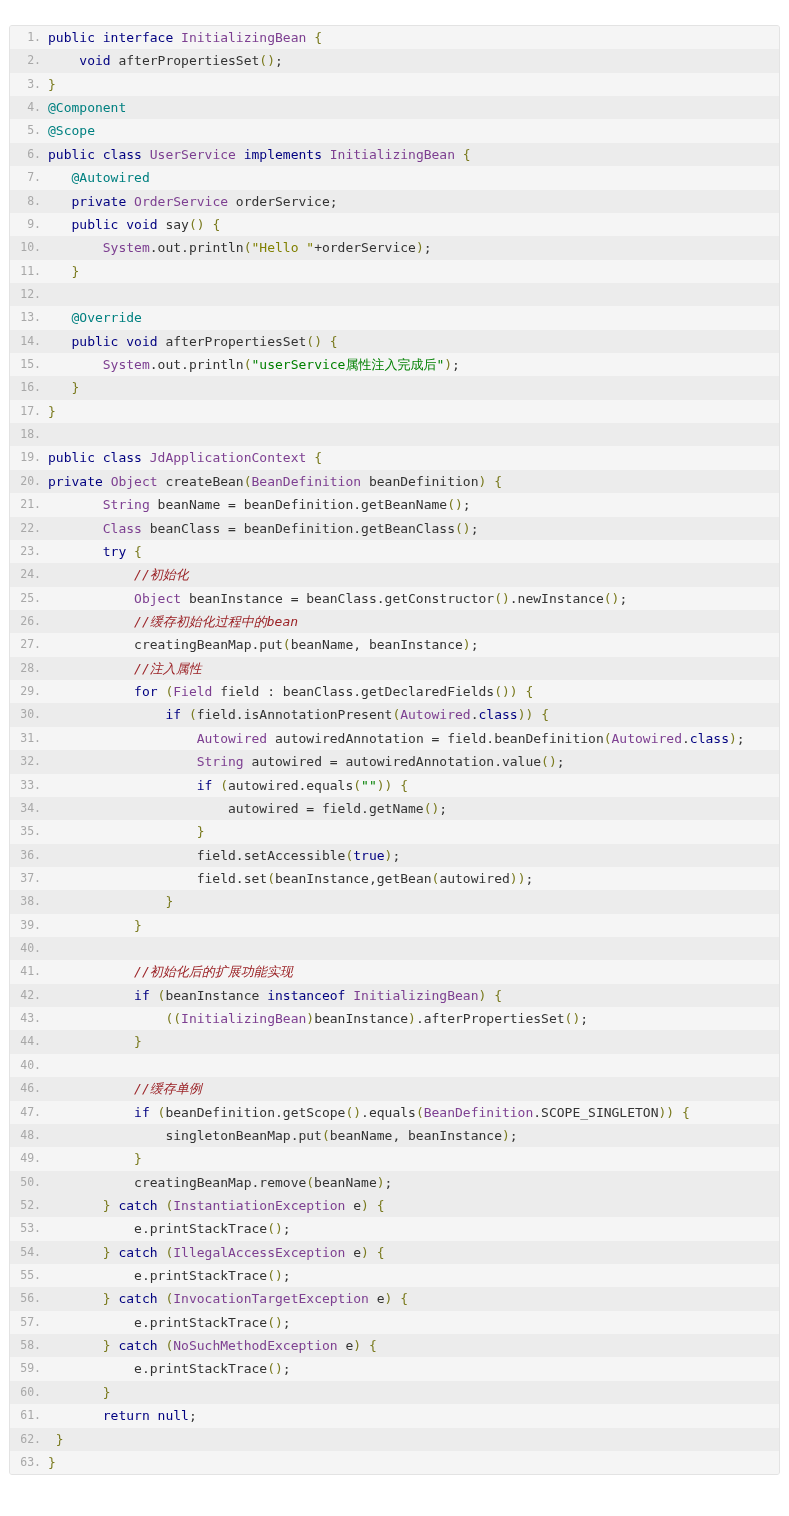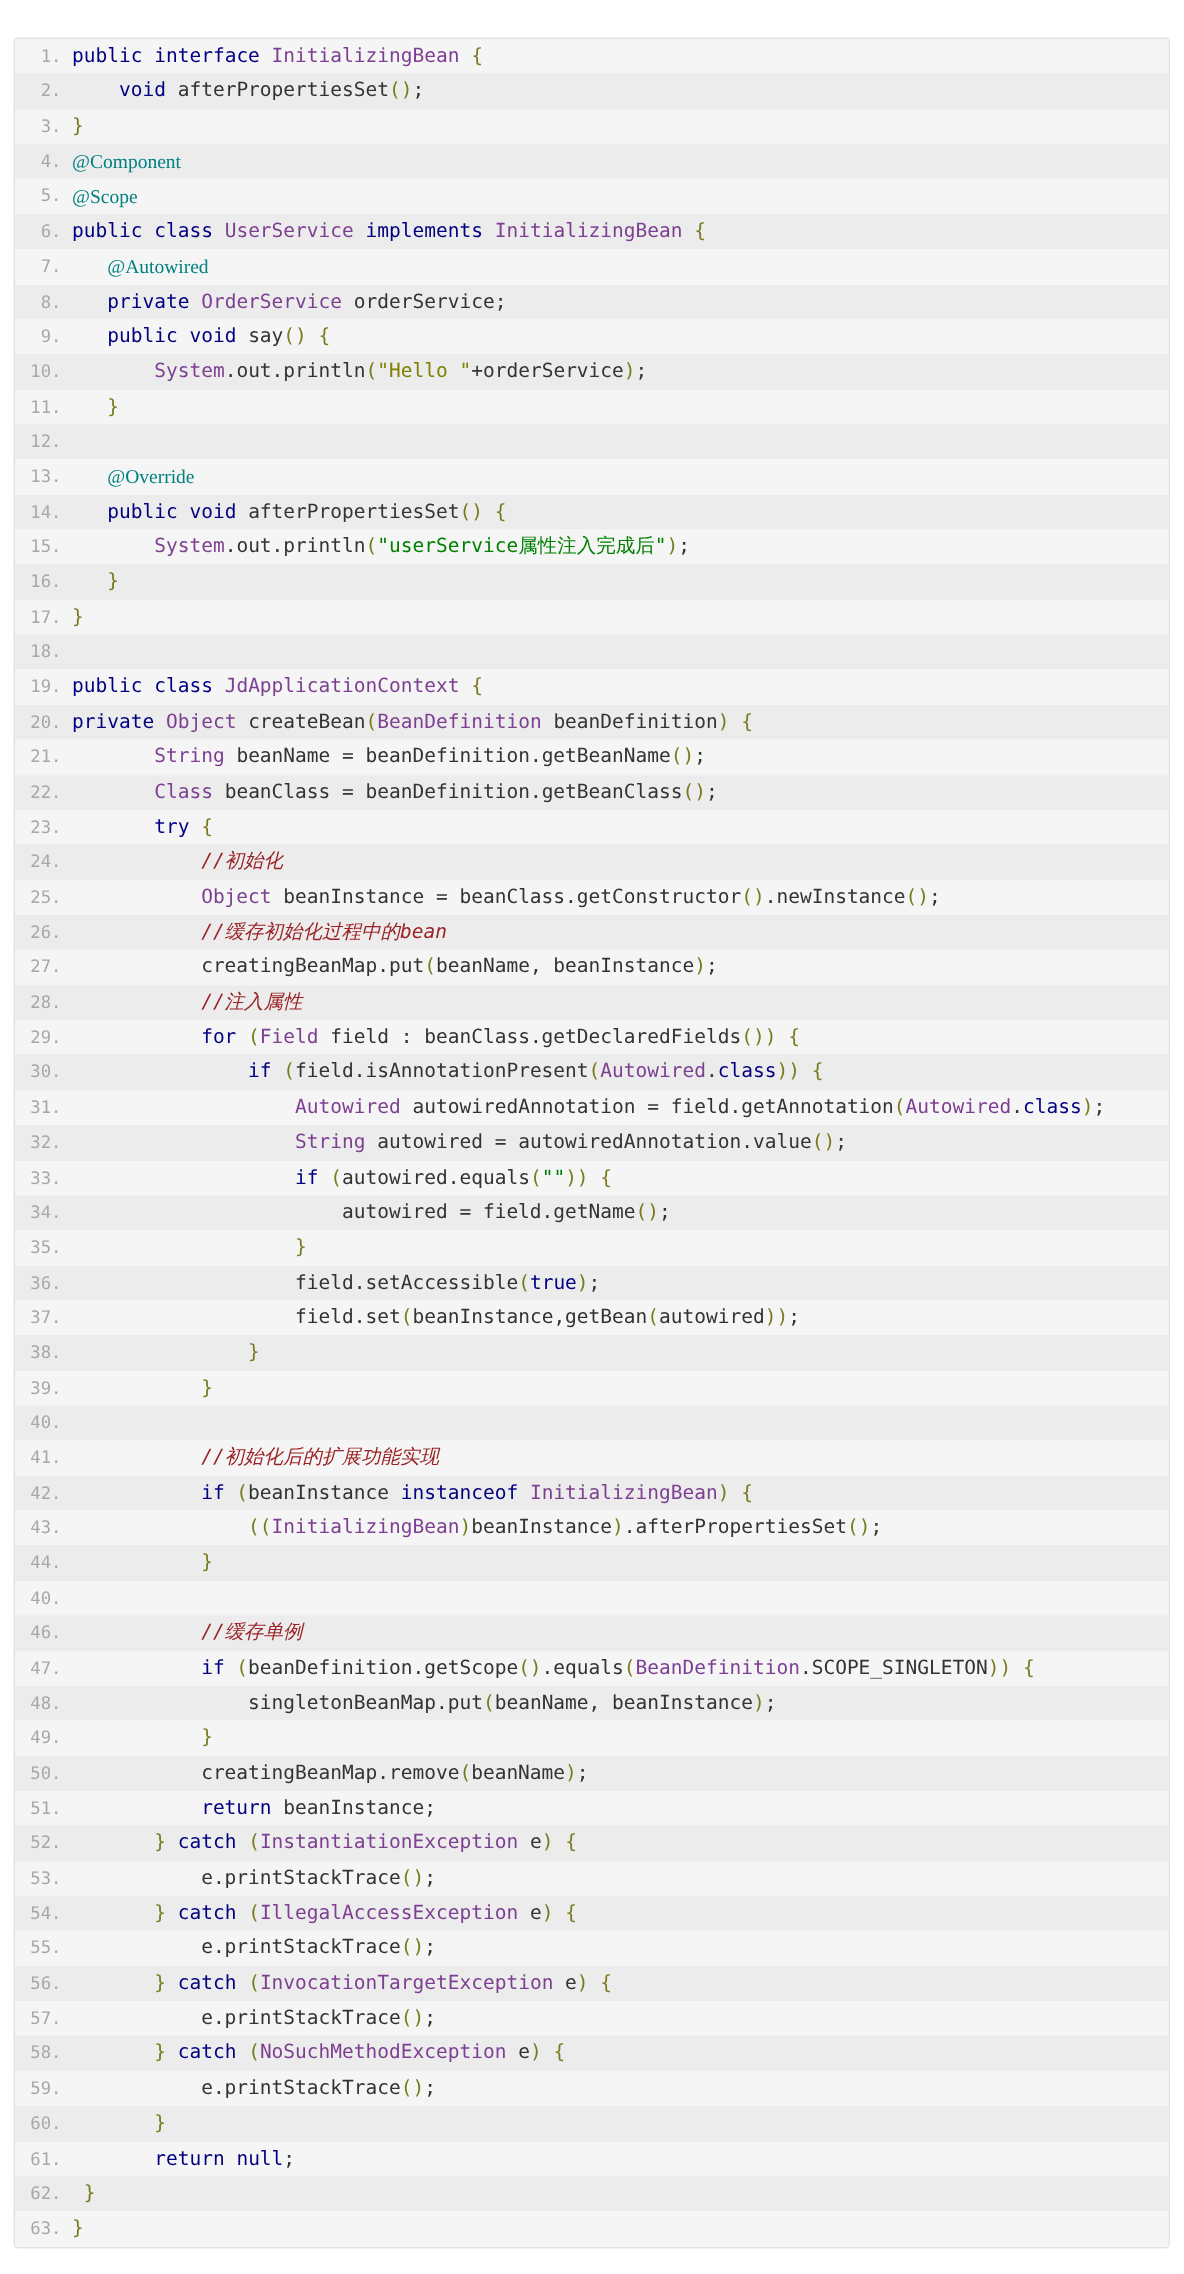--- a/index.html
+++ b/index.html
@@ -62,21 +62,21 @@
     line-height: 23.36px;
     color: #333333;
     white-space: pre;
     padding-left: 0px;
     overflow: visible;
   }
 
   
   .kw   { color: #000080; font-weight: normal; }
   .type { color: #7d3f91; margin-top: 30px; }
-  .ann  { color: #008080; font-family: Liberation Serif, serif; }
+  .ann  { color: #008080; }
   .str  { color: #808000; }
   .str2 { color: #008000; }
   .cmt  { color: #9b2226; font-style: italic; }
   .pn   { color: #7a7a1e; }
   .pl   { color: #333333; }
 </style>
 </head>
 <body>
 
 <div id="code-block">
@@ -104,41 +104,40 @@
       <div class="line"><span class="ln">21.</span><span class="code"><span class="pl">       </span><span class="type">String</span><span class="pl"> beanName = beanDefinition.getBeanName</span><span class="pn">()</span><span class="pl">;</span></span></div>
       <div class="line alt"><span class="ln">22.</span><span class="code"><span class="pl">       </span><span class="type">Class</span><span class="pl"> beanClass = beanDefinition.getBeanClass</span><span class="pn">()</span><span class="pl">;</span></span></div>
       <div class="line"><span class="ln">23.</span><span class="code"><span class="pl">       </span><span class="kw">try</span><span class="pl"> </span><span class="pn">{</span></span></div>
       <div class="line alt"><span class="ln">24.</span><span class="code"><span class="pl">           </span><span class="cmt">//初始化</span></span></div>
       <div class="line"><span class="ln">25.</span><span class="code"><span class="pl">           </span><span class="type">Object</span><span class="pl"> beanInstance = beanClass.getConstructor</span><span class="pn">()</span><span class="pl">.newInstance</span><span class="pn">()</span><span class="pl">;</span></span></div>
       <div class="line alt"><span class="ln">26.</span><span class="code"><span class="pl">           </span><span class="cmt">//缓存初始化过程中的bean</span></span></div>
       <div class="line"><span class="ln">27.</span><span class="code"><span class="pl">           </span><span class="pl">creatingBeanMap.put</span><span class="pn">(</span><span class="pl">beanName, beanInstance</span><span class="pn">)</span><span class="pl">;</span></span></div>
       <div class="line alt"><span class="ln">28.</span><span class="code"><span class="pl">           </span><span class="cmt">//注入属性</span></span></div>
       <div class="line"><span class="ln">29.</span><span class="code"><span class="pl">           </span><span class="kw">for</span><span class="pl"> </span><span class="pn">(</span><span class="type">Field</span><span class="pl"> field : beanClass.getDeclaredFields</span><span class="pn">())</span><span class="pl"> </span><span class="pn">{</span></span></div>
       <div class="line alt"><span class="ln">30.</span><span class="code"><span class="pl">               </span><span class="kw">if</span><span class="pl"> </span><span class="pn">(</span><span class="pl">field.isAnnotationPresent</span><span class="pn">(</span><span class="type">Autowired</span><span class="pl">.</span><span class="kw">class</span><span class="pn">))</span><span class="pl"> </span><span class="pn">{</span></span></div>
-      <div class="line"><span class="ln">31.</span><span class="code"><span class="pl">                   </span><span class="type">Autowired</span><span class="pl"> autowiredAnnotation = field.getAnnotation</span><span class="pn">(</span><span class="type">Autowired</span><span class="pl">.</span><span class="kw">class</span><span class="pn">)</span><span class="pl">;</span></span></div>
+      <div class="line"><span class="ln">31.</span><span class="code"><span class="pl">                   </span><span class="type">Autowired</span><span class="pl"> autowiredAnnotation = field.beanDefinition</span><span class="pn">(</span><span class="type">Autowired</span><span class="pl">.</span><span class="kw">class</span><span class="pn">)</span><span class="pl">;</span></span></div>
       <div class="line alt"><span class="ln">32.</span><span class="code"><span class="pl">                   </span><span class="type">String</span><span class="pl"> autowired = autowiredAnnotation.value</span><span class="pn">()</span><span class="pl">;</span></span></div>
       <div class="line"><span class="ln">33.</span><span class="code"><span class="pl">                   </span><span class="kw">if</span><span class="pl"> </span><span class="pn">(</span><span class="pl">autowired.equals</span><span class="pn">(</span><span class="str2">""</span><span class="pn">))</span><span class="pl"> </span><span class="pn">{</span></span></div>
       <div class="line alt"><span class="ln">34.</span><span class="code"><span class="pl">                       </span><span class="pl">autowired = field.getName</span><span class="pn">()</span><span class="pl">;</span></span></div>
       <div class="line"><span class="ln">35.</span><span class="code"><span class="pl">                   </span><span class="pn">}</span></span></div>
       <div class="line alt"><span class="ln">36.</span><span class="code"><span class="pl">                   </span><span class="pl">field.setAccessible</span><span class="pn">(</span><span class="kw">true</span><span class="pn">)</span><span class="pl">;</span></span></div>
       <div class="line"><span class="ln">37.</span><span class="code"><span class="pl">                   </span><span class="pl">field.set</span><span class="pn">(</span><span class="pl">beanInstance,getBean</span><span class="pn">(</span><span class="pl">autowired</span><span class="pn">))</span><span class="pl">;</span></span></div>
       <div class="line alt"><span class="ln">38.</span><span class="code"><span class="pl">               </span><span class="pn">}</span></span></div>
       <div class="line"><span class="ln">39.</span><span class="code"><span class="pl">           </span><span class="pn">}</span></span></div>
       <div class="line alt"><span class="ln">40.</span><span class="code"><span class="pl"></span></span></div>
       <div class="line"><span class="ln">41.</span><span class="code"><span class="pl">           </span><span class="cmt">//初始化后的扩展功能实现</span></span></div>
       <div class="line alt"><span class="ln">42.</span><span class="code"><span class="pl">           </span><span class="kw">if</span><span class="pl"> </span><span class="pn">(</span><span class="pl">beanInstance </span><span class="kw">instanceof</span><span class="pl"> </span><span class="type">InitializingBean</span><span class="pn">)</span><span class="pl"> </span><span class="pn">{</span></span></div>
       <div class="line"><span class="ln">43.</span><span class="code"><span class="pl">               </span><span class="pn">((</span><span class="type">InitializingBean</span><span class="pn">)</span><span class="pl">beanInstance</span><span class="pn">)</span><span class="pl">.afterPropertiesSet</span><span class="pn">()</span><span class="pl">;</span></span></div>
       <div class="line alt"><span class="ln">44.</span><span class="code"><span class="pl">           </span><span class="pn">}</span></span></div>
       <div class="line"><span class="ln">40.</span><span class="code"><span class="pl"></span></span></div>
       <div class="line alt"><span class="ln">46.</span><span class="code"><span class="pl">           </span><span class="cmt">//缓存单例</span></span></div>
       <div class="line"><span class="ln">47.</span><span class="code"><span class="pl">           </span><span class="kw">if</span><span class="pl"> </span><span class="pn">(</span><span class="pl">beanDefinition.getScope</span><span class="pn">()</span><span class="pl">.equals</span><span class="pn">(</span><span class="type">BeanDefinition</span><span class="pl">.SCOPE_SINGLETON</span><span class="pn">))</span><span class="pl"> </span><span class="pn">{</span></span></div>
       <div class="line alt"><span class="ln">48.</span><span class="code"><span class="pl">               </span><span class="pl">singletonBeanMap.put</span><span class="pn">(</span><span class="pl">beanName, beanInstance</span><span class="pn">)</span><span class="pl">;</span></span></div>
       <div class="line"><span class="ln">49.</span><span class="code"><span class="pl">           </span><span class="pn">}</span></span></div>
       <div class="line alt"><span class="ln">50.</span><span class="code"><span class="pl">           </span><span class="pl">creatingBeanMap.remove</span><span class="pn">(</span><span class="pl">beanName</span><span class="pn">)</span><span class="pl">;</span></span></div>
-      <div class="line"><span class="ln">51.</span><span class="code"><span class="pl">           </span><span class="kw">return</span><span class="pl"> beanInstance;</span></span></div>
       <div class="line alt"><span class="ln">52.</span><span class="code"><span class="pl">       </span><span class="pn">}</span><span class="pl"> </span><span class="kw">catch</span><span class="pl"> </span><span class="pn">(</span><span class="type">InstantiationException</span><span class="pl"> e</span><span class="pn">)</span><span class="pl"> </span><span class="pn">{</span></span></div>
       <div class="line"><span class="ln">53.</span><span class="code"><span class="pl">           </span><span class="pl">e.printStackTrace</span><span class="pn">()</span><span class="pl">;</span></span></div>
       <div class="line alt"><span class="ln">54.</span><span class="code"><span class="pl">       </span><span class="pn">}</span><span class="pl"> </span><span class="kw">catch</span><span class="pl"> </span><span class="pn">(</span><span class="type">IllegalAccessException</span><span class="pl"> e</span><span class="pn">)</span><span class="pl"> </span><span class="pn">{</span></span></div>
       <div class="line"><span class="ln">55.</span><span class="code"><span class="pl">           </span><span class="pl">e.printStackTrace</span><span class="pn">()</span><span class="pl">;</span></span></div>
       <div class="line alt"><span class="ln">56.</span><span class="code"><span class="pl">       </span><span class="pn">}</span><span class="pl"> </span><span class="kw">catch</span><span class="pl"> </span><span class="pn">(</span><span class="type">InvocationTargetException</span><span class="pl"> e</span><span class="pn">)</span><span class="pl"> </span><span class="pn">{</span></span></div>
       <div class="line"><span class="ln">57.</span><span class="code"><span class="pl">           </span><span class="pl">e.printStackTrace</span><span class="pn">()</span><span class="pl">;</span></span></div>
       <div class="line alt"><span class="ln">58.</span><span class="code"><span class="pl">       </span><span class="pn">}</span><span class="pl"> </span><span class="kw">catch</span><span class="pl"> </span><span class="pn">(</span><span class="type">NoSuchMethodException</span><span class="pl"> e</span><span class="pn">)</span><span class="pl"> </span><span class="pn">{</span></span></div>
       <div class="line"><span class="ln">59.</span><span class="code"><span class="pl">           </span><span class="pl">e.printStackTrace</span><span class="pn">()</span><span class="pl">;</span></span></div>
       <div class="line alt"><span class="ln">60.</span><span class="code"><span class="pl">       </span><span class="pn">}</span></span></div>
       <div class="line"><span class="ln">61.</span><span class="code"><span class="pl">       </span><span class="kw">return</span><span class="pl"> </span><span class="kw">null</span><span class="pl">;</span></span></div>

